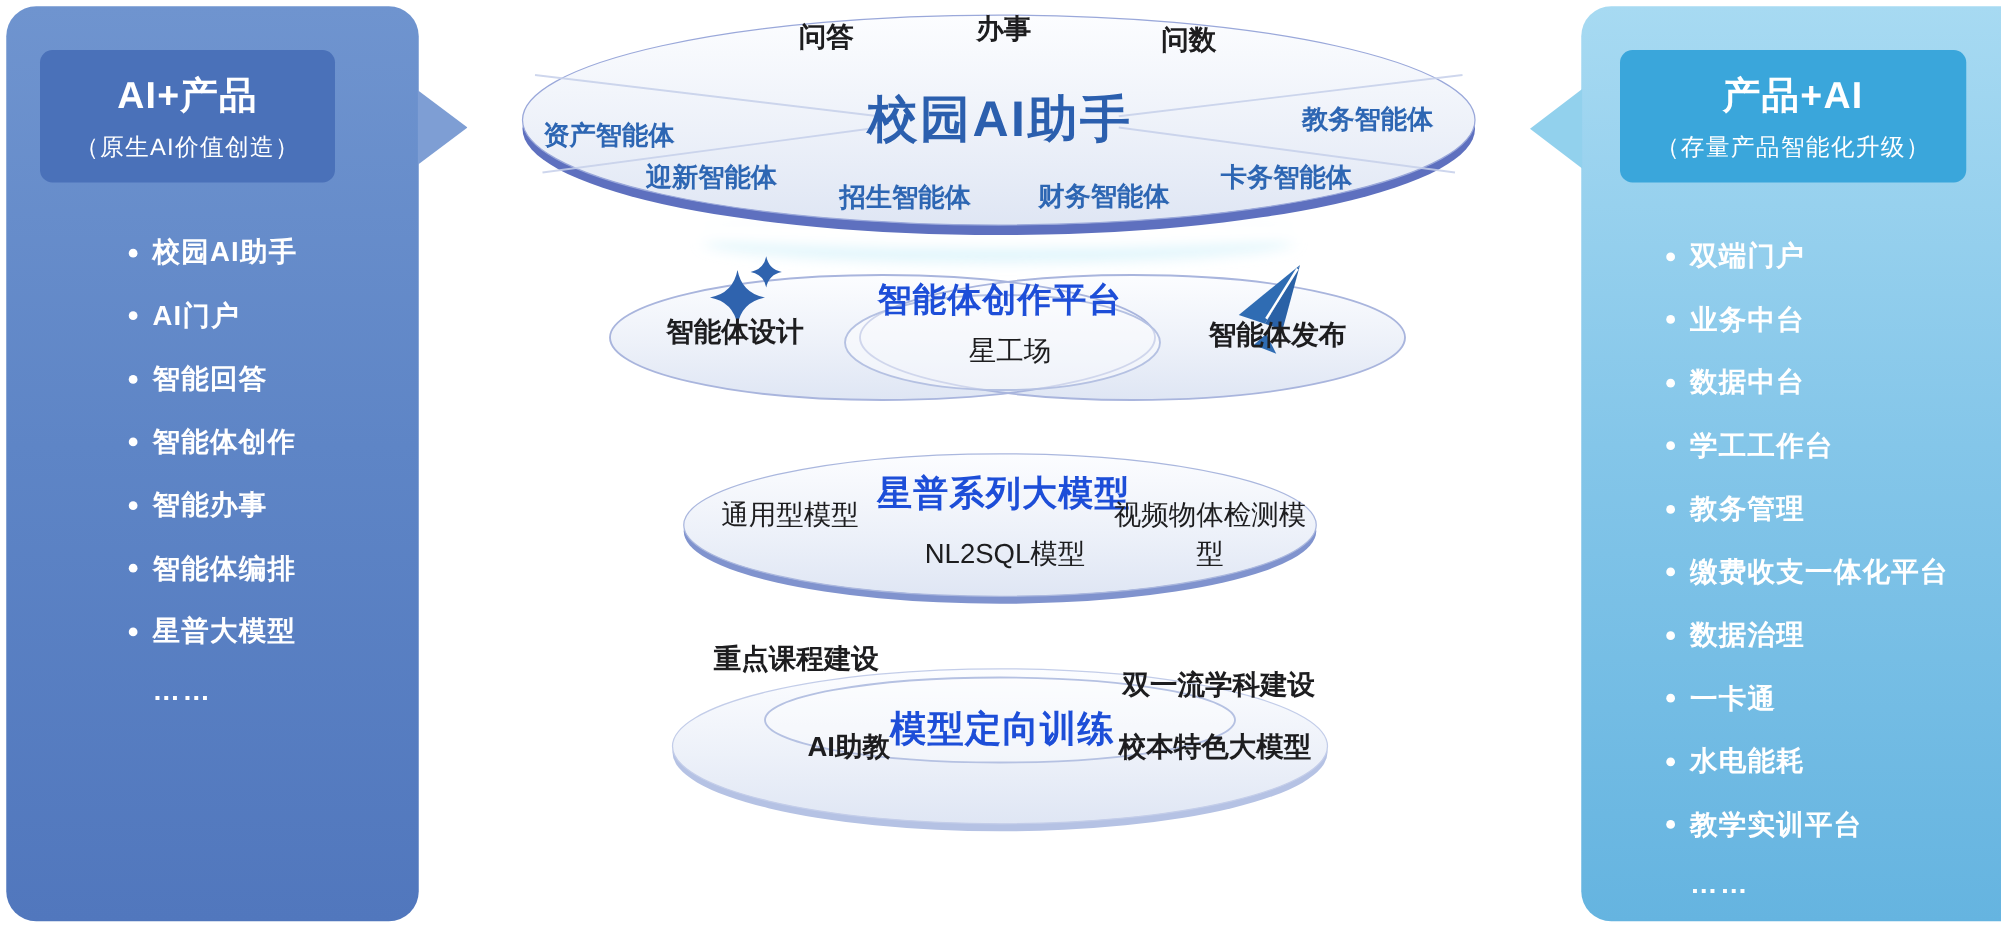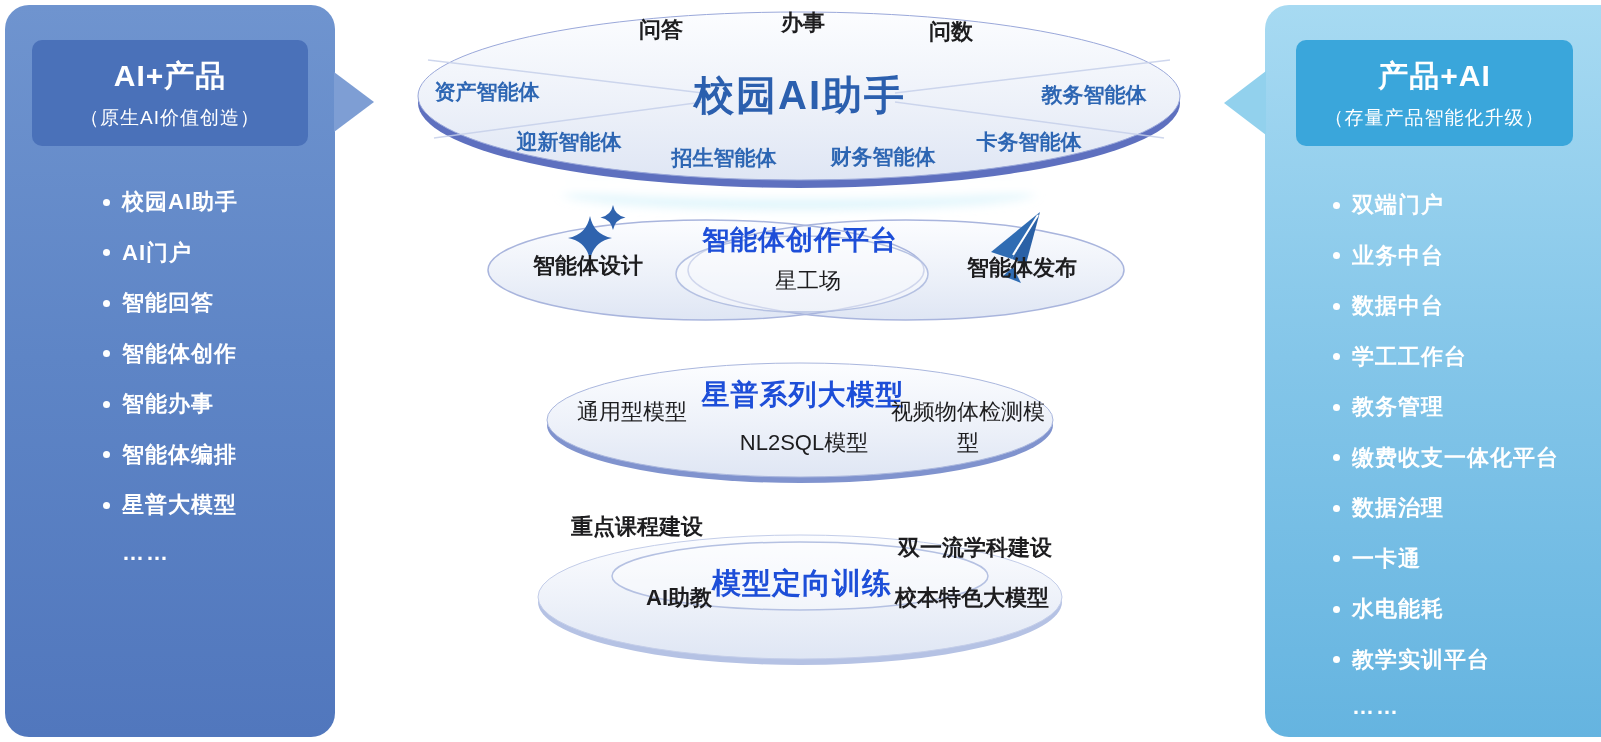--- a/index.html
+++ b/index.html
@@ -7,21 +7,21 @@
     position:relative;width:1601px;height:742px;background:#ffffff;
     font-family:"Liberation Sans",sans-serif;overflow:hidden;
   }
   .shapes{position:absolute;left:0;top:0;}
 
   
   .panel{position:absolute;top:5px;height:732px;border-radius:24px;}
   .panel.left{left:5px;width:330px;background:linear-gradient(180deg,#6f94cf 0%,#5e85c6 48%,#5177bd 100%);}
   .panel.right{left:1265px;width:392px;background:linear-gradient(180deg,#a7daf2 0%,#84c6e9 48%,#65b4e0 100%);}
   .panel-header{position:absolute;border-radius:10px;text-align:center;color:#ffffff;}
-  .panel.left .panel-header{left:27px;top:35px;width:276px;height:106px;background:#4a71b9;}
+  .panel.left .panel-header{left:27px;top:35px;width:236px;height:106px;background:#4a71b9;}
   .panel.right .panel-header{left:31px;top:35px;width:277px;height:106px;background:#3aa6db;}
   .hd-title{margin-top:16px;font-size:30px;font-weight:800;letter-spacing:1px;}
   .hd-sub{margin-top:8px;font-size:19px;font-weight:500;letter-spacing:1px;}
   .arrow{position:absolute;}
   .arrow.to-right{left:334px;top:72px;width:40px;height:60px;background:#7e9ed4;clip-path:polygon(0 0,100% 50%,0 100%);}
   .arrow.to-left{left:1224px;top:71px;width:42px;height:64px;background:#92d1ed;clip-path:polygon(100% 0,0 50%,100% 100%);}
 
   .panel-list{list-style:none;margin:0;padding:0;position:absolute;}
   .panel.left .panel-list{left:98px;top:172px;}
   .panel.right .panel-list{left:68px;top:175px;}
@@ -191,21 +191,21 @@
         </li>
       <li class="more">……</li>
     </ul>
   </aside>
   <div class="arrow to-left"></div>
 
   <div class="lbl cap" style="left:661px;top:30px;">问答</div>
   <div class="lbl cap" style="left:803px;top:23px;">办事</div>
   <div class="lbl cap" style="left:951px;top:32px;">问数</div>
   <div class="lbl t-main" style="left:800px;top:95px;">校园AI助手</div>
-  <div class="lbl agent" style="left:487px;top:92px;text-align:right;">资产智能体</div>
+  <div class="lbl agent" style="left:487px;top:108px;text-align:right;">资产智能体</div>
   <div class="lbl agent" style="left:1094px;top:95px;">教务智能体</div>
   <div class="lbl agent" style="left:569px;top:142px;">迎新智能体</div>
   <div class="lbl agent" style="left:724px;top:158px;">招生智能体</div>
   <div class="lbl agent" style="left:883px;top:157px;">财务智能体</div>
   <div class="lbl agent" style="left:1029px;top:142px;">卡务智能体</div>
 
   <div class="lbl t-sec" style="left:800px;top:240px;font-size:27px;">智能体创作平台</div>
   <div class="lbl blk-b" style="left:588px;top:266px;">智能体设计</div>
   <div class="lbl blk-m" style="left:808px;top:281px;">星工场</div>
   <div class="lbl blk-b" style="left:1022px;top:268px;">智能体发布</div>

